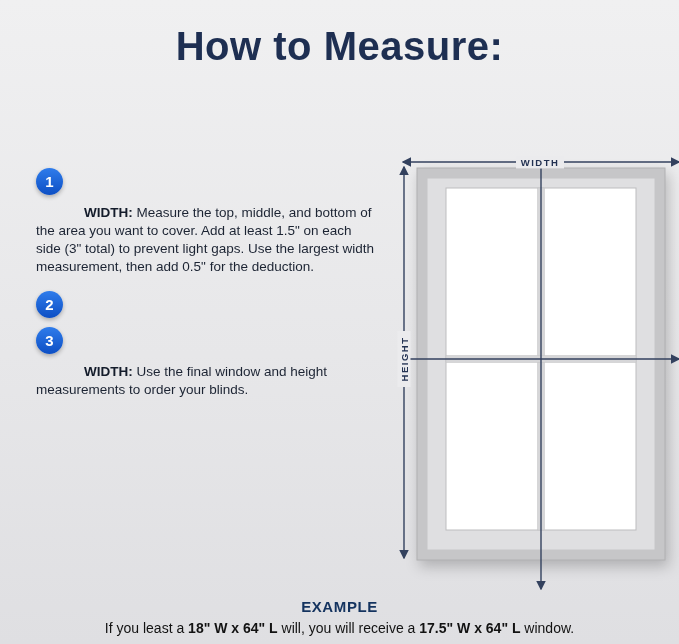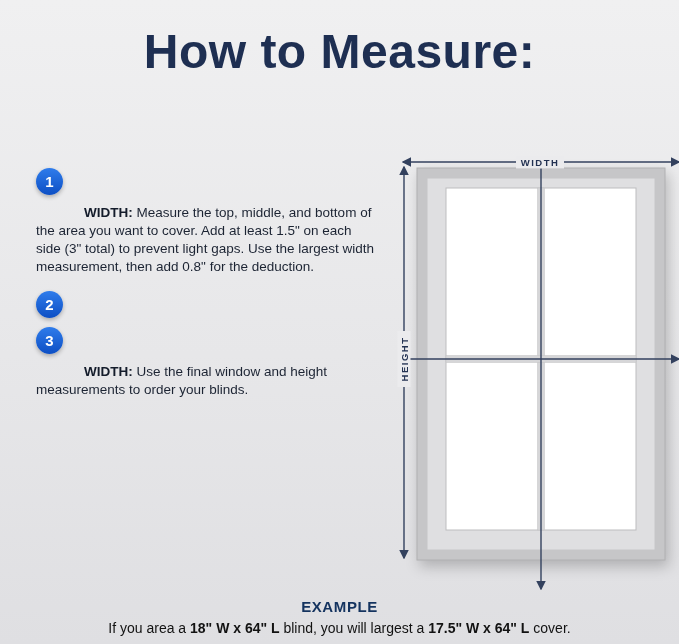--- a/index.html
+++ b/index.html
@@ -7,21 +7,21 @@
     width:679px;height:644px;overflow:hidden;
     background:linear-gradient(180deg,#f0f0f1 0%,#e7e7e9 55%,#dfdfe2 100%);
     font-family:"Liberation Sans", sans-serif;
     position:relative;
   }
   .page{position:absolute;inset:0;}
 
   
   .title{position:absolute;top:24px;left:0;width:100%;text-align:center;}
   .title .t1{
-    font-size:48px;font-weight:700;color:#1e2f52;letter-spacing:.5px;
+    font-size:40px;font-weight:700;color:#1e2f52;letter-spacing:.5px;
   }
   .title .t2{margin-top:2px;line-height:1;}
   .title .hl{
     font-size:46px;font-weight:800;color:#1353cb;letter-spacing:.5px;
   }
   .title .rest{
     font-size:33px;font-weight:600;color:#243247;margin-left:10px;
   }
 
   
@@ -65,21 +65,21 @@
 <div class="page">
 
   <header class="title">
     <div class="t1">How to Measure:</div>
   </header>
 
   <section class="steps">
 
     <div class="step">
       <div class="badge">1</div>
-      <p><strong>WIDTH:</strong> <span>Measure the top, middle, and bottom of the area you want to cover. Add at least 1.5" on each side (3" total) to prevent light gaps. Use the largest width measurement, then add 0.8" for the deduction.</span></p>
+      <p><strong>WIDTH:</strong> <span>Measure the top, middle, and bottom of the area you want to cover. Add at least 1.5" on each side (3" total) to prevent light gaps. Use the largest width measurement, then add 0.5" for the deduction.</span></p>
     </div>
 
     <div class="step">
       <div class="badge">2</div>
     </div>
 
     <div class="step">
       <div class="badge">3</div>
       <p><strong>WIDTH:</strong> <span>Use the final window and height measurements to order your blinds.</span></p>
     </div>
@@ -112,16 +112,16 @@
 
       <g transform="translate(10 213) rotate(-90)">
         <rect x="-28" y="-6.5" width="56" height="13" fill="#ebebed"></rect>
         <text x="0" y="3.5" text-anchor="middle">HEIGHT</text>
       </g>
     </svg>
   </figure>
 
   <footer class="example">
     <div class="ex-h">EXAMPLE</div>
-    <p class="ex-t"><span>If you area a </span><strong>18" W x 64" L</strong><span> blind, you will largest a </span><strong>17.5" W x 64" L</strong><span> cover.</span></p>
+    <p class="ex-t"><span>If you least a </span><strong>18" W x 64" L</strong><span> will, you will receive a </span><strong>17.5" W x 64" L</strong><span> window.</span></p>
   </footer>
 
 </div>
 
 </body></html>

